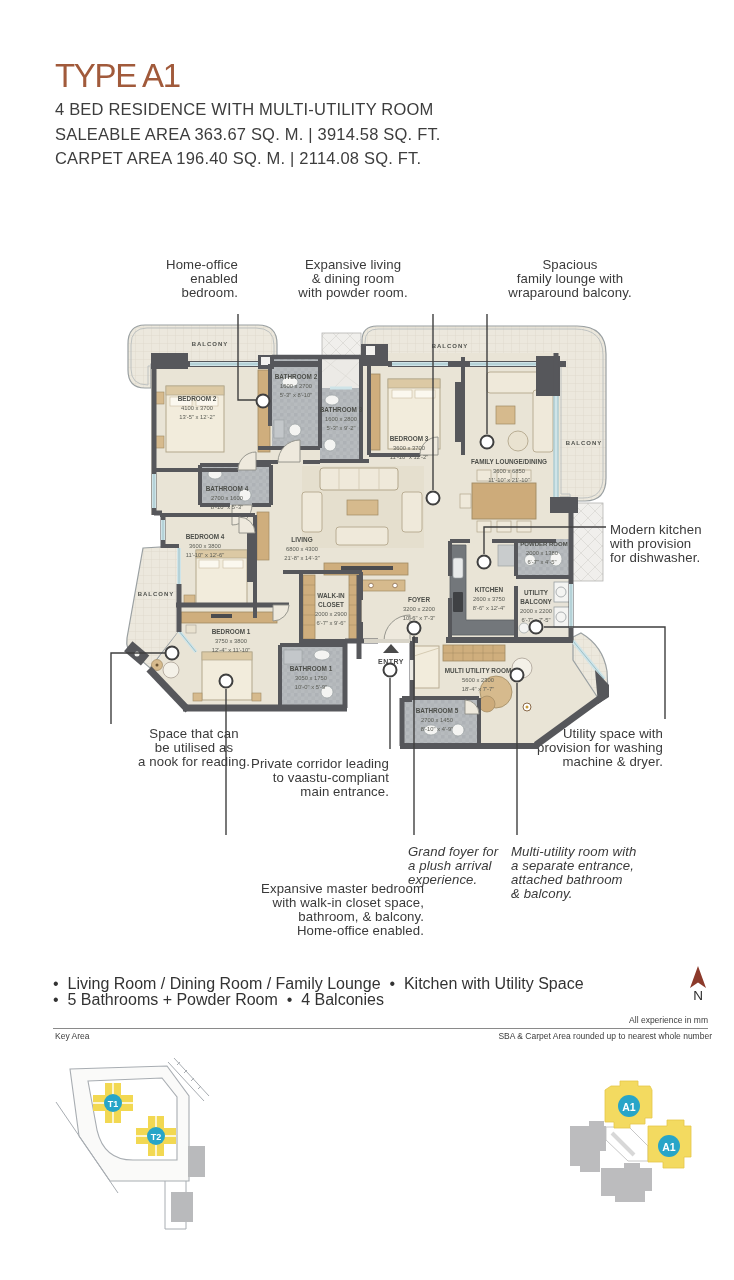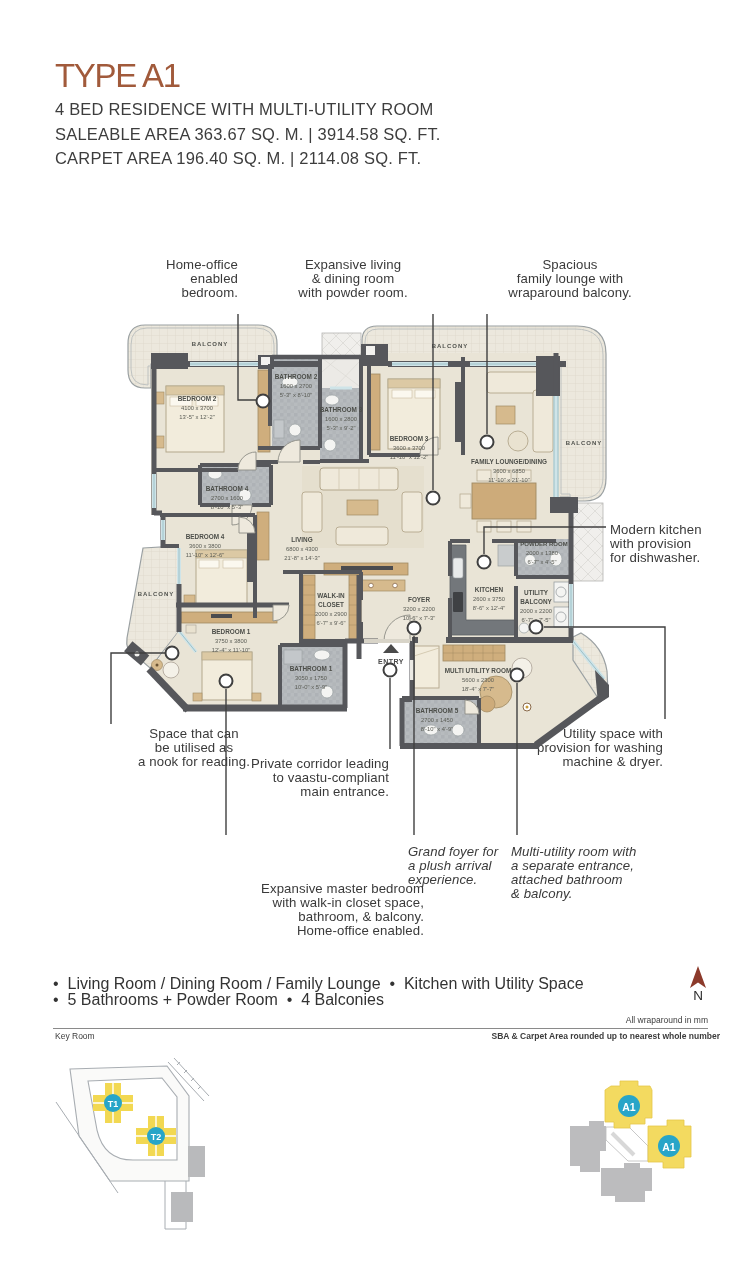--- a/index.html
+++ b/index.html
@@ -30,27 +30,27 @@
 <div class="abs callout" style="left:229px;top:757px;width:160px;text-align:right;">Private corridor leading<br>to vaastu-compliant<br>main entrance.</div>
 
 <div class="abs callout" style="left:224px;top:882px;width:200px;text-align:right;">Expansive master bedroom<br>with walk-in closet space,<br>bathroom, &amp; balcony.<br>Home-office enabled.</div>
 
 <div class="abs callout" style="left:408px;top:845px;width:110px;text-align:left;font-style:italic;">Grand foyer for<br>a plush arrival<br>experience.</div>
 
 <div class="abs callout" style="left:511px;top:845px;width:150px;text-align:left;font-style:italic;">Multi-utility room with<br>a separate entrance,<br>attached bathroom<br>&amp; balcony.</div>
 
 <div class="abs" style="left:53px;top:976px;font-size:16px;line-height:15.8px;color:#333;">•&nbsp; Living Room / Dining Room / Family Lounge&nbsp;&nbsp;•&nbsp; Kitchen with Utility Space<br>•&nbsp; 5 Bathrooms + Powder Room&nbsp;&nbsp;•&nbsp;&nbsp;4 Balconies</div>
 
-<div class="abs small" style="right:26px;top:1015px;">All wraparound in mm</div>
+<div class="abs small" style="right:26px;top:1015px;">All experience in mm</div>
 
 <div class="abs" style="left:53px;top:1028px;width:655px;height:1px;background:#8a8a8a;"></div>
 
-<div class="abs small" style="left:55px;top:1031px;">Key Room</div>
-
-<div class="abs small" style="right:14px;top:1031px;font-weight:bold;">SBA &amp; Carpet Area rounded up to nearest whole number</div>
+<div class="abs small" style="left:55px;top:1031px;">Key Area</div>
+
+<div class="abs small" style="right:22px;top:1031px;">SBA &amp; Carpet Area rounded up to nearest whole number</div>
 
 <div class="abs" style="left:689px;top:988px;width:18px;text-align:center;font-size:13.5px;color:#2e2e2e;">N</div>
 
 <svg class="abs" style="left:0;top:0;" width="734" height="1280" viewBox="0 0 734 1280">
 <defs>
 <pattern id="tile" width="8" height="8" patternUnits="userSpaceOnUse">
   <rect width="8" height="8" fill="#ece8dd"></rect>
   <path d="M8,0 V8 M0,8 H8" stroke="#dcd6ca" stroke-width="0.8" fill="none"></path>
 </pattern>
 <pattern id="bath" width="7" height="7" patternUnits="userSpaceOnUse">

